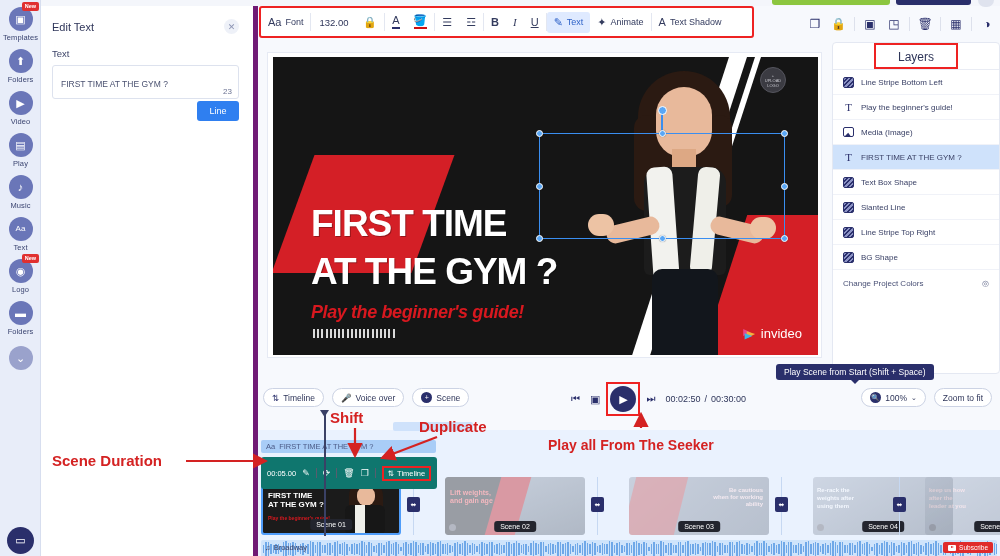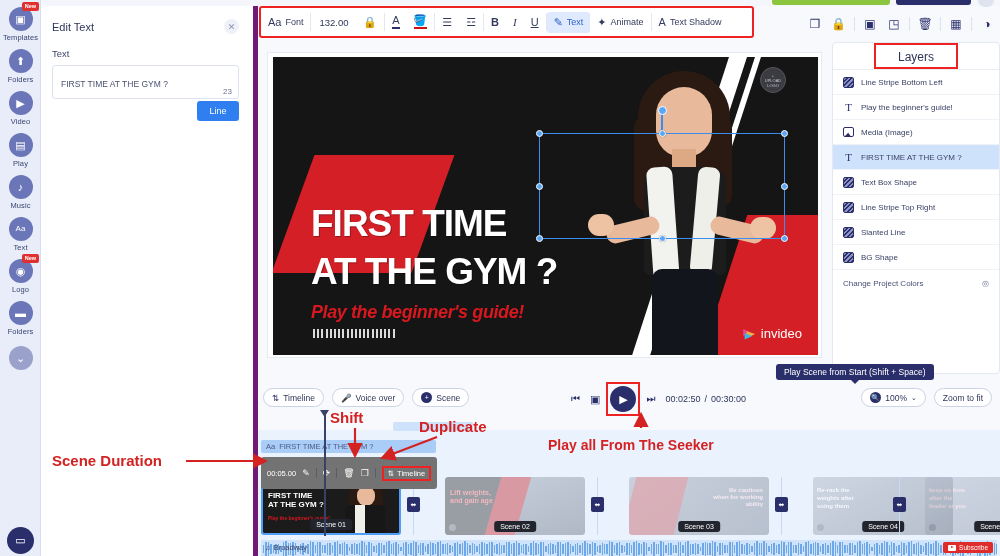--- a/index.html
+++ b/index.html
@@ -231,21 +231,21 @@
 
   
   .tl { position:absolute; left:0; top:430px; width:747px; height:126px; background:#eaf2fe; }
   .tl-textrow {
     position:absolute; left:8px; top:10px; width:175px; height:13px;
     background:#a9cdf7; border-radius:2px; display:flex; align-items:center; gap:4px;
     padding:0 5px; font-size:7.5px; color:#4b5a86; overflow:hidden;
   }
   .tl-ghost { position:absolute; left:140px; top:-8px; width:80px; height:9px; background:#cfe2fb; border-radius:2px; }
   .scene-toolbar {
-    position:absolute; left:8px; top:27px; height:17px; background:#737373;
+    position:absolute; left:8px; top:27px; height:17px; background:#0f766e;
     border-radius:3px; display:flex; align-items:center; color:#fff; font-size:7.5px;
     padding:16px 6px; gap:6px; z-index:8;
   }
   .st-sep { width:1px; height:10px; background:#585d6e; }
   .st-ico { cursor:pointer; font-size:9px; }
   .st-tl-box { border:2px solid #ee2222; padding:1px 4px; display:flex; align-items:center; gap:3px; }
 
   .strip { position:absolute; left:8px; top:47px; width:736px; height:60px; }
   .scene {
     position:absolute; top:0; height:58px; border-radius:3px; overflow:hidden;
@@ -499,25 +499,25 @@
     <div class="lay-item sel">
       <span class="lay-ico-t">T</span>
       <span>FIRST TIME AT THE GYM ?</span>
     </div>
     <div class="lay-item">
       <span class="lay-ico-sq"></span>
       <span>Text Box Shape</span>
     </div>
     <div class="lay-item">
       <span class="lay-ico-sq"></span>
-      <span>Line Stripe Top Right</span>
+      <span>Slanted Line</span>
     </div>
     <div class="lay-item">
       <span class="lay-ico-sq"></span>
-      <span>Slanted Line</span>
+      <span>Line Stripe Top Right</span>
     </div>
     <div class="lay-item">
       <span class="lay-ico-sq"></span>
       <span>BG Shape</span>
     </div>
     <div class="lay-foot">
       <span>Change Project Colors</span>
       <span style="color:#6b7292;">◎</span>
     </div>
   </div>

